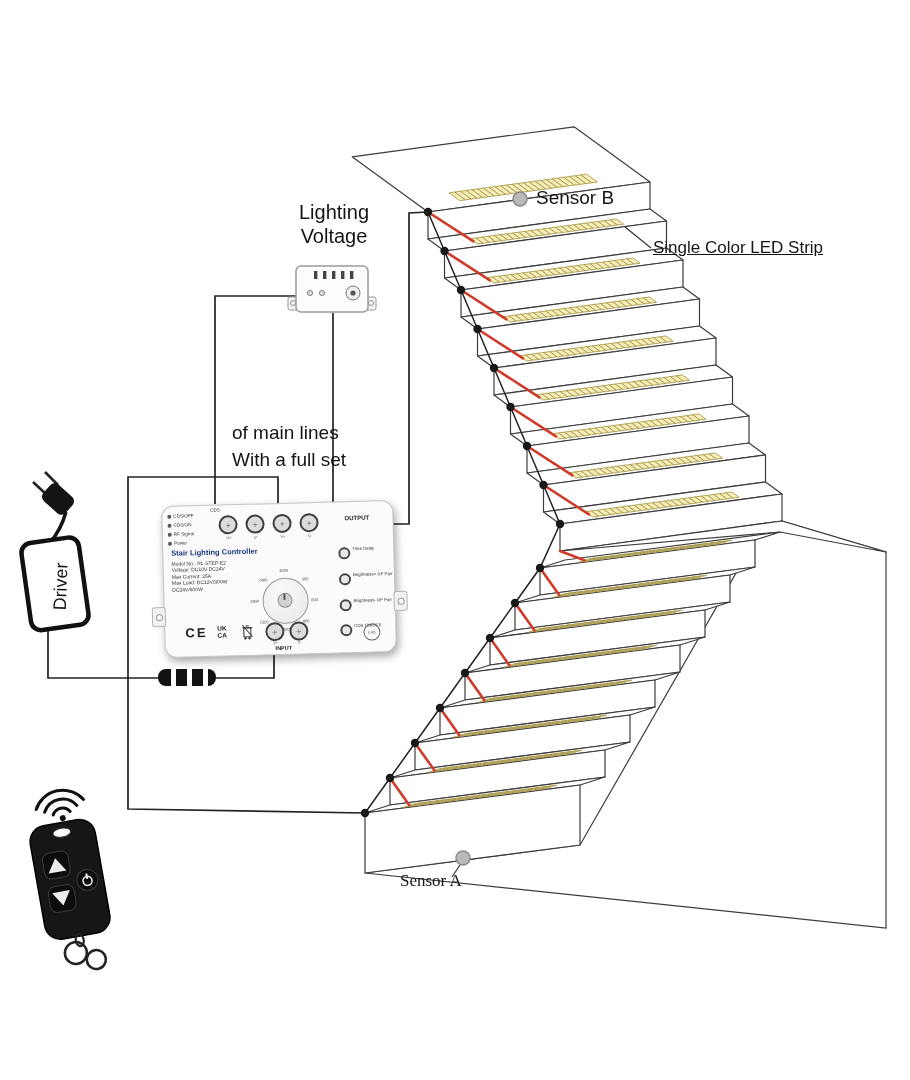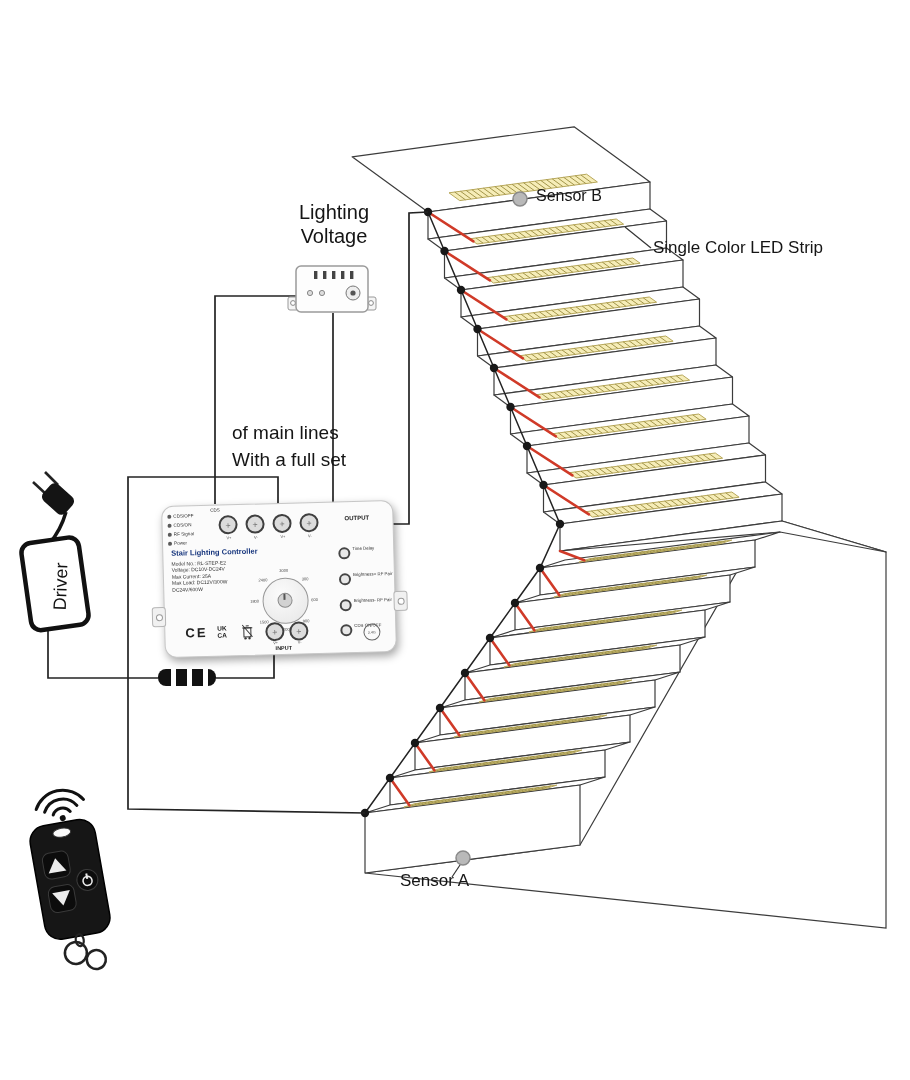--- a/index.html
+++ b/index.html
@@ -2,23 +2,23 @@
 <html><head>
 <meta charset="utf-8">
 <style>
   html,body{margin:0;padding:0;background:#fff;}
   body{width:910px;height:1080px;position:relative;font-family:"Liberation Sans",sans-serif;}
   .canvas{position:absolute;left:0;top:0;width:910px;height:1080px;background:#fff;overflow:hidden;}
   #scene{position:absolute;left:0;top:0;}
   .lbl{position:absolute;color:#151515;}
   .lbl-daylight{left:290px;top:200px;width:88px;font-size:20px;line-height:24px;text-align:center;}
   .lbl-mainlines{left:232px;top:419px;width:160px;font-size:19px;line-height:27px;}
-  .lbl-sensorb{left:536px;top:187px;font-size:16px;}
-  .lbl-strip{left:653px;top:238px;font-size:17px;}
-  .lbl-sensora{left:400px;top:871px;font-size:17px;}
+  .lbl-sensorb{left:536px;top:187px;font-size:19px;}
+  .lbl-strip{left:653px;top:238px;font-size:17px;text-decoration:underline;}
+  .lbl-sensora{left:400px;top:871px;font-size:17px;font-family:Liberation Serif, serif;}
 
   
   .ctrl{position:absolute;left:163px;top:503px;width:230px;height:150px;background:#fbfbfb;
         border:1px solid #c7c7c7;border-radius:12px;transform:rotate(-1.5deg);
         box-shadow:2px 4px 9px rgba(0,0,0,.35);}
   .ctrl *{position:absolute;}
   .ear{width:12px;height:18px;background:#f1f1f1;border:1px solid #b5b5b5;border-radius:3px;}
   .earL{left:-13px;top:100px;}.earR{right:-13px;top:90px;}
   .ear::after{content:'';position:absolute;left:2.5px;top:6px;width:5px;height:5px;border-radius:50%;
               background:#fff;border:1px solid #999;}

